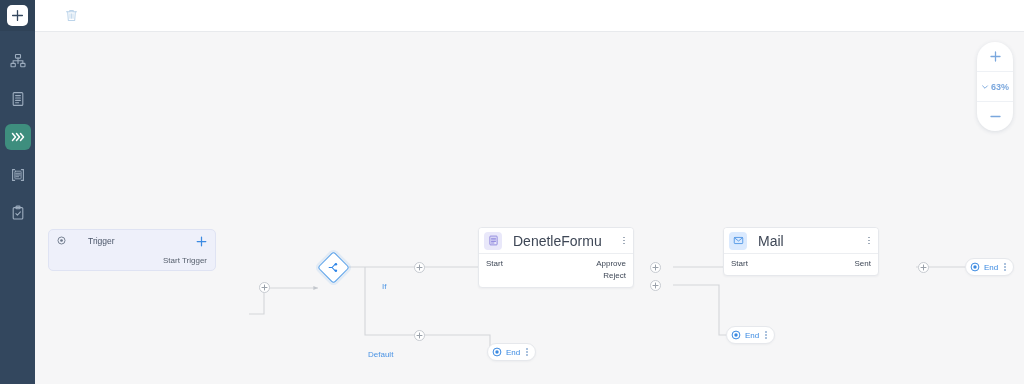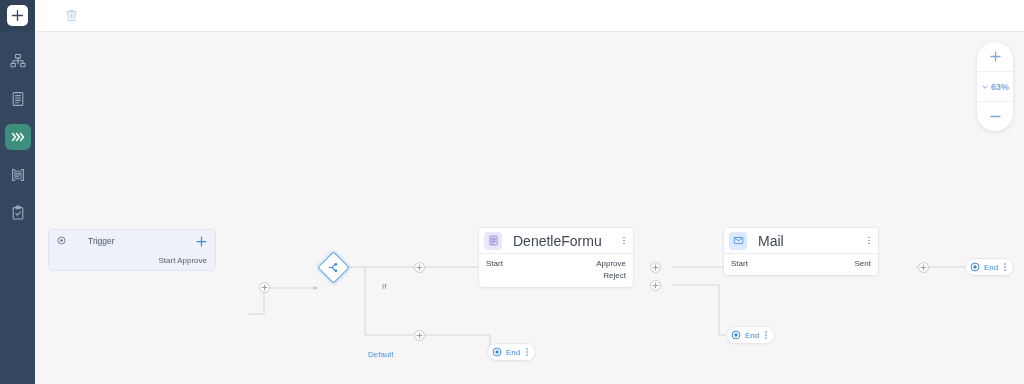--- a/index.html
+++ b/index.html
@@ -455,21 +455,21 @@
           <circle cx="5" cy="5" r="3.9"></circle>
           <circle cx="5" cy="5" r="1.5" fill="#6b7688" stroke="none"></circle>
         </svg>
         <span class="trigger-title">Trigger</span>
         <span class="trigger-plus">
           <svg width="11" height="11" viewBox="0 0 11 11">
               <path d="M5.5 1.2v8.6M1.2 5.5h8.6" stroke="#3b8ae2" stroke-width="1.25" stroke-linecap="round"></path>
             </svg>
         </span>
       </div>
-      <div class="trigger-foot">Start Approve</div>
+      <div class="trigger-foot">Start Trigger</div>
     </div>
 
     <div class="node diamond-wrap" style="left:283px; top:221px;">
       <div class="diamond">
         <span class="diamond-ico">
           <svg width="11" height="11" viewBox="0 0 12 12" fill="none" stroke="currentColor" stroke-width="1.1" stroke-linecap="round" stroke-linejoin="round">
             <path d="M1.2 6h3.2"></path>
             <path d="M4.4 6L7.4 2.8M4.4 6l3 3.2"></path>
             <circle cx="8.6" cy="2.5" r="1.4" fill="currentColor" stroke="none"></circle>
             <circle cx="8.6" cy="9.5" r="1.4" fill="currentColor" stroke="none"></circle>

